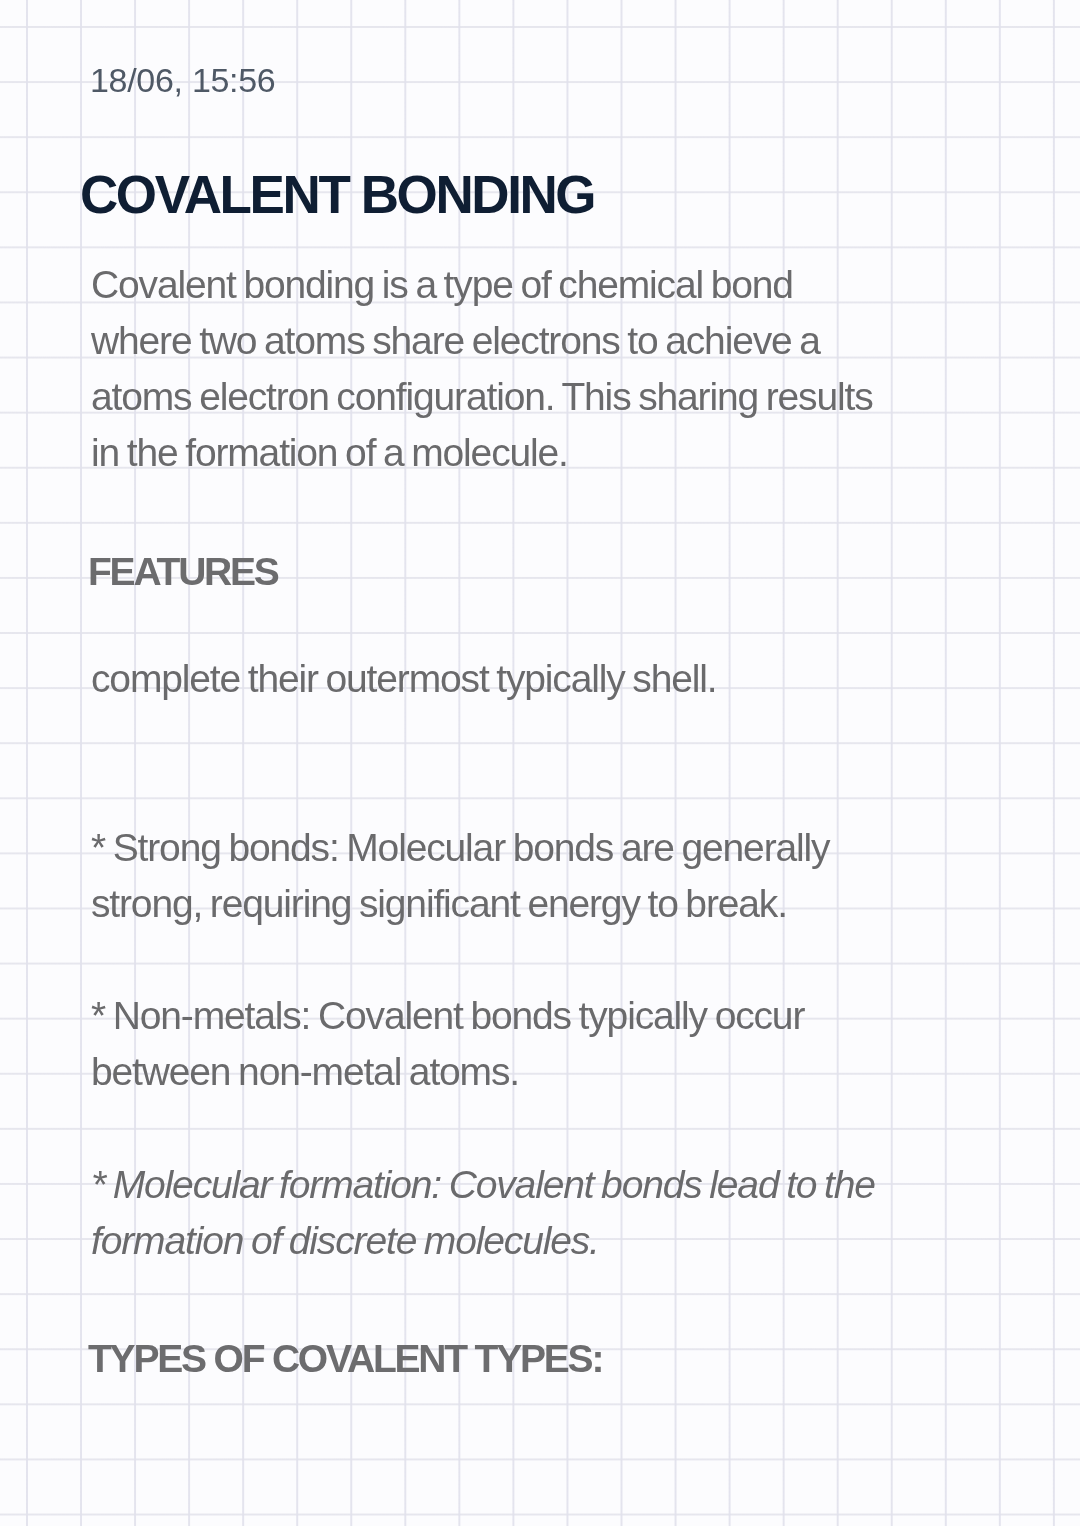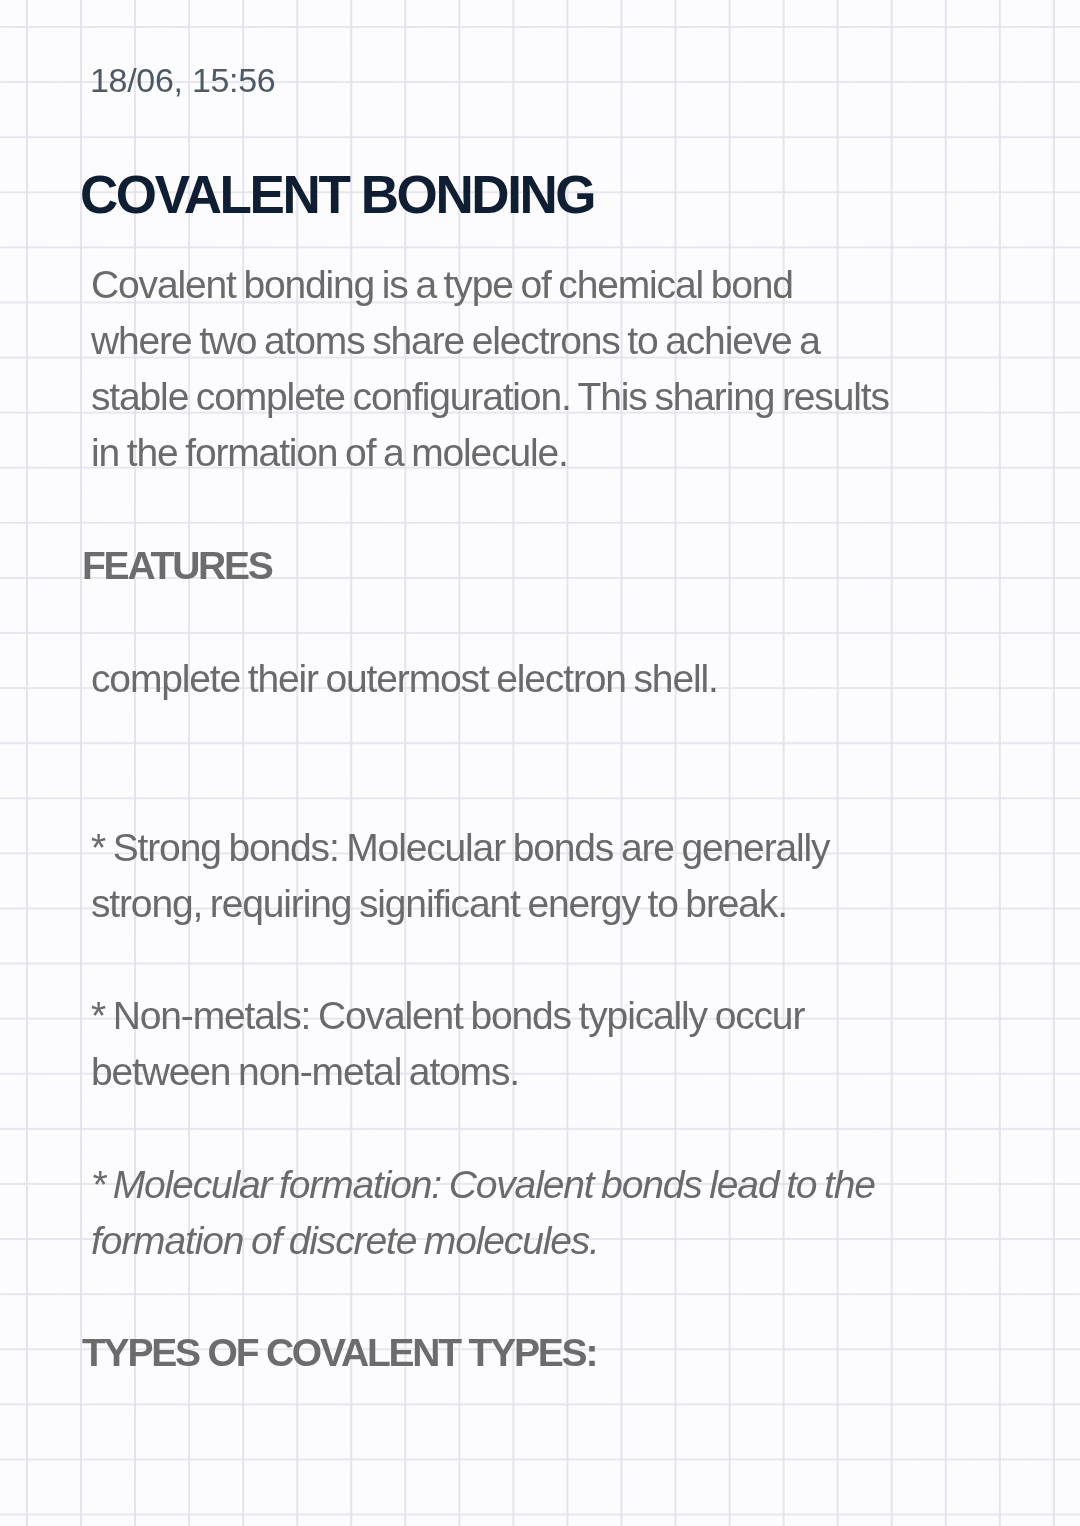--- a/index.html
+++ b/index.html
@@ -58,49 +58,49 @@
     line-height: 56px;
     font-size: 39px;
     color: #6a6a6c;
     white-space: nowrap;
     letter-spacing: -1.15px;
     word-spacing: -2px;
   }
   .section-heading {
     position: absolute;
     left: 0;
-    margin: 0;
+    margin: 6px;
     font-size: 39px;
     line-height: 56px;
     font-weight: bold;
     color: #6c6c6e;
     letter-spacing: -2.2px;
     white-space: nowrap;
   }
 </style>
 </head>
 <body>
 
 <div class="note">
 
   <div class="timestamp">18/06, 15:56</div>
 
   <h1 class="title">COVALENT BONDING</h1>
 
   <div class="para" style="top:257px;">
     <span class="line">Covalent bonding is a type of chemical bond</span>
     <span class="line">where two atoms share electrons to achieve a</span>
-    <span class="line">stable complete configuration. This sharing results</span>
+    <span class="line">atoms electron configuration. This sharing results</span>
     <span class="line">in the formation of a molecule.</span>
   </div>
 
   <h2 class="section-heading" style="top:538px;">FEATURES</h2>
 
   <div class="para" style="top:651px;">
-    <span class="line">complete their outermost electron shell.</span>
+    <span class="line">complete their outermost typically shell.</span>
   </div>
 
   <div class="para" style="top:820px;">
     <span class="line">* Strong bonds: Molecular bonds are generally</span>
     <span class="line">strong, requiring significant energy to break.</span>
   </div>
 
   <div class="para" style="top:988px;">
     <span class="line">* Non-metals: Covalent bonds typically occur</span>
     <span class="line">between non-metal atoms.</span>

